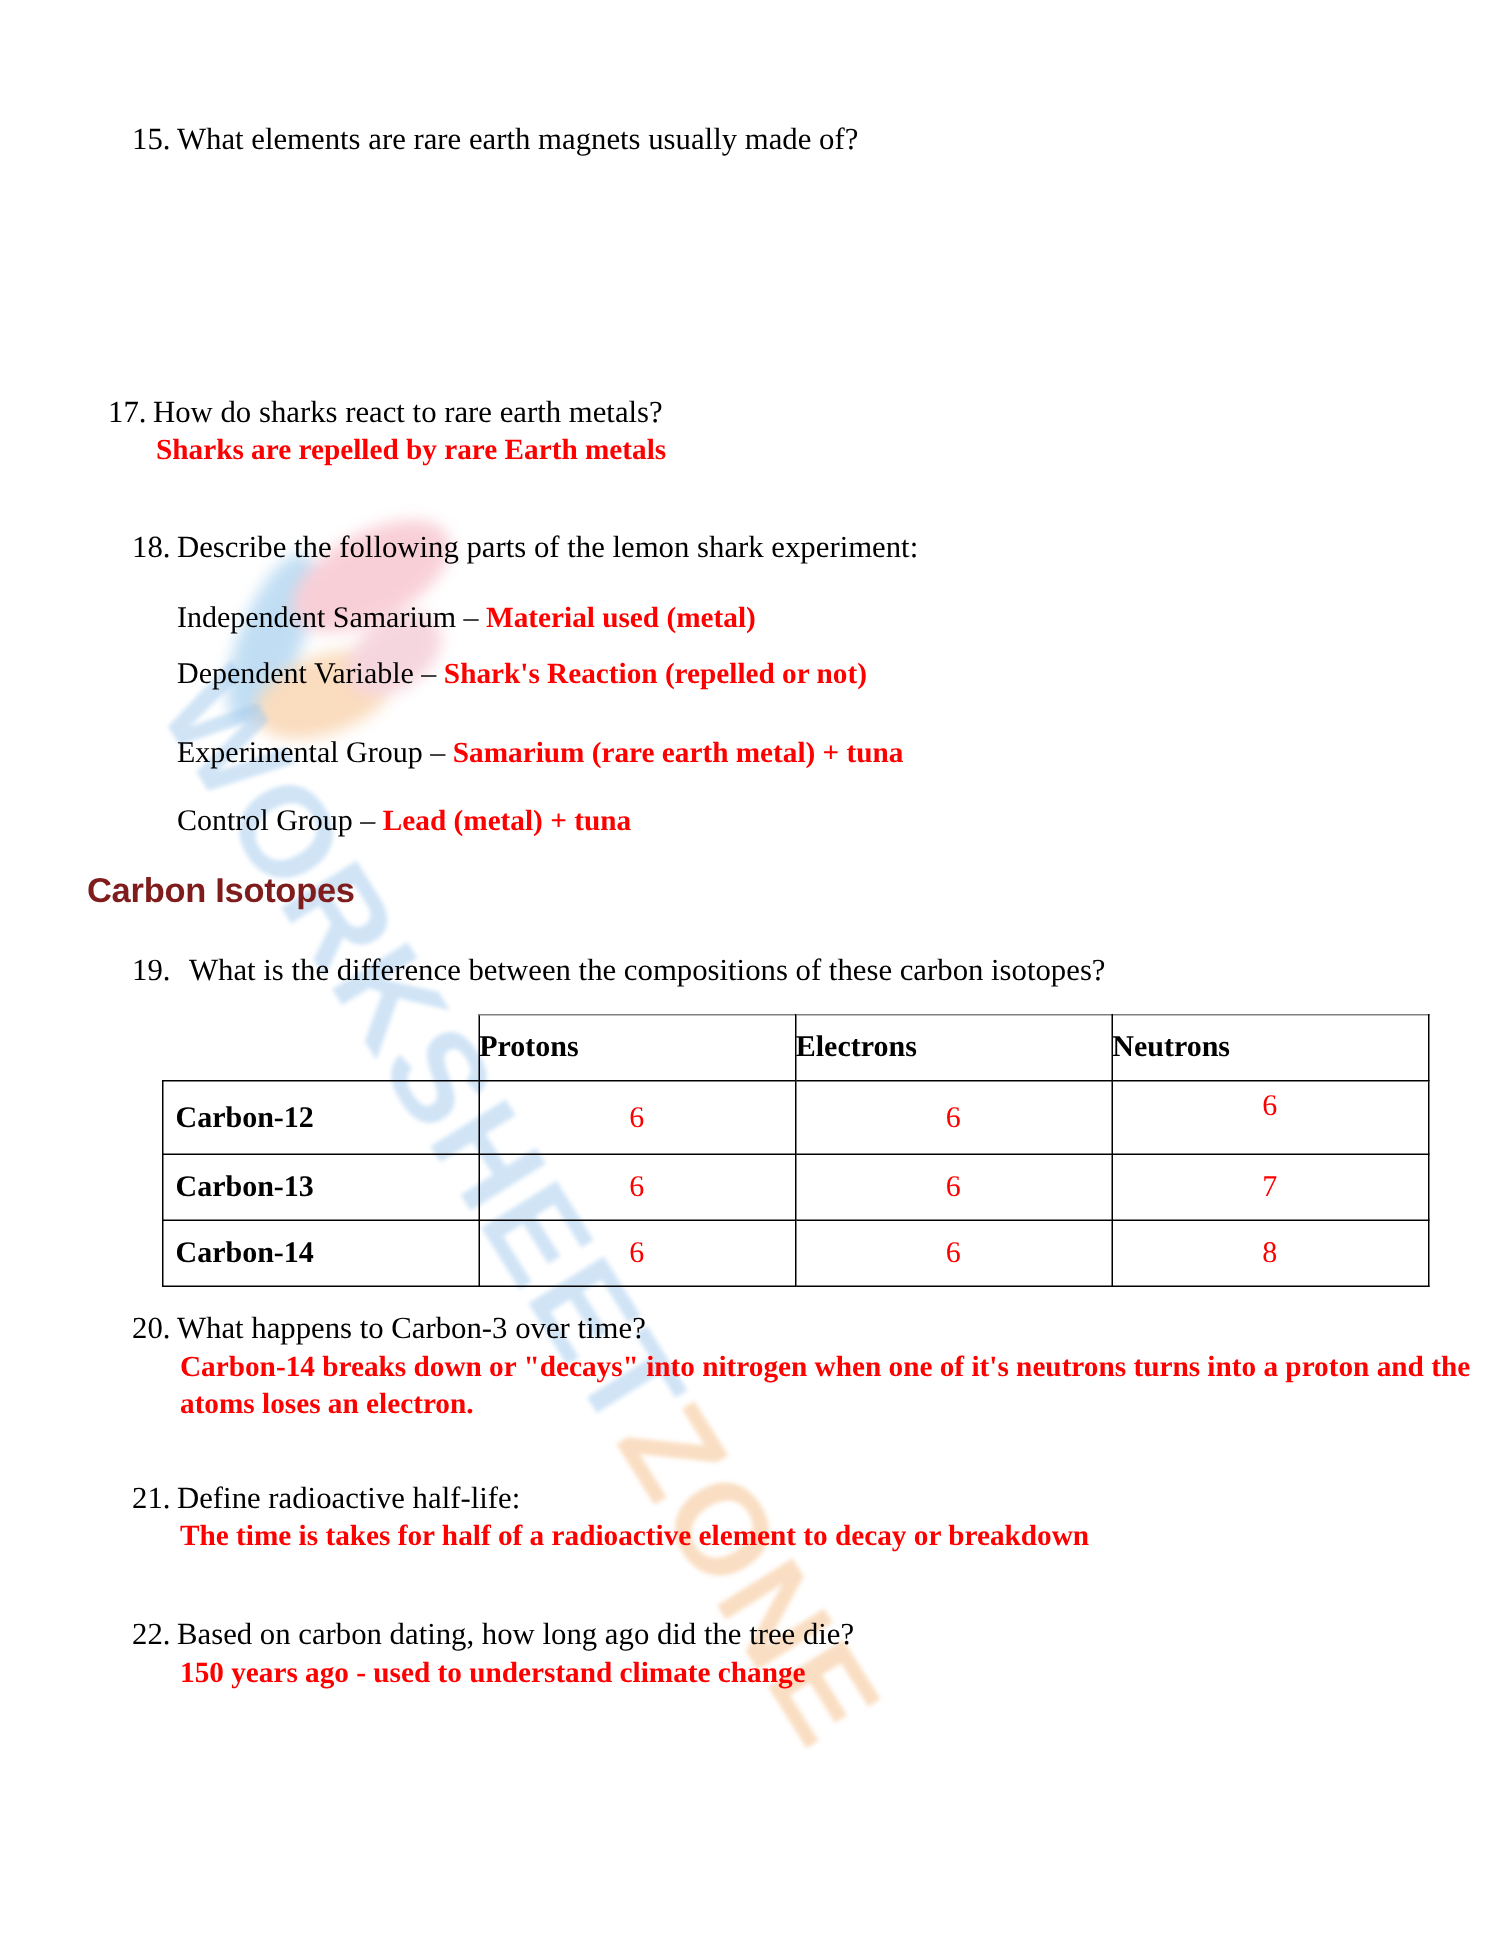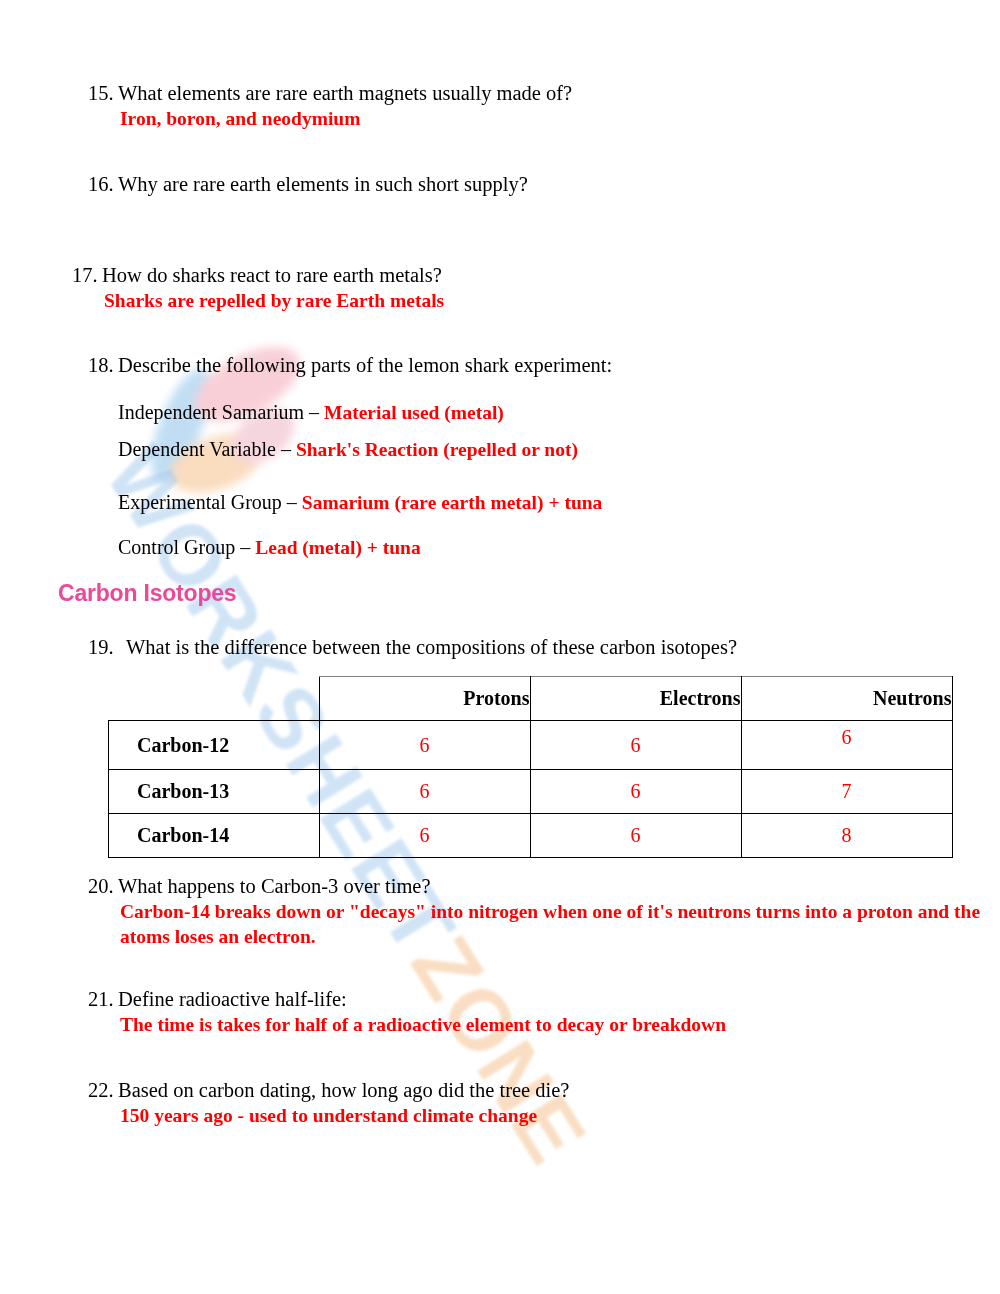--- a/index.html
+++ b/index.html
@@ -108,21 +108,21 @@
   .subline .ans { font-size: 19.5px; }
 
   .section-heading {
     position: absolute;
     left: 58px;
     top: 580px;
     font-family: "Liberation Sans", sans-serif;
     font-weight: bold;
     font-size: 23px;
     letter-spacing: -0.2px;
-    color: #ec4899;
+    color: #7f1d1d;
   }
 
   
   #isotope-table {
     position: absolute;
     left: 108px;
     top: 676px;
     border-collapse: collapse;
     table-layout: fixed;
   }
@@ -133,28 +133,28 @@
     vertical-align: middle;
   }
   #isotope-table .corner {
     border: none;
     width: 210px;
   }
   #isotope-table thead th {
     width: 210px;
     font-weight: bold;
     font-size: 20px;
-    text-align: right;
+    text-align: left;
     border-top: 1px solid #808080;
   }
   #isotope-table tbody td.rowlabel {
     font-weight: bold;
     font-size: 20px;
     text-align: left;
-    padding-left: 28px;
+    padding-left: 8px;
   }
   #isotope-table tbody td.val {
     text-align: center;
     color: #ff0000;
     font-size: 20px;
   }
   #isotope-table tbody td.val.up { vertical-align: top; padding-top: 5px; }
 </style>
 </head>
 <body>
@@ -172,27 +172,23 @@
       <span class="wm-a">WORKSHEET</span><span class="wm-b">ZONE</span>
     </div>
   </div>
 
   <div id="content">
 
     <div class="qblock" style="left:88px; top:80px;">
       <div class="qline">
         <span class="qnum">15.</span><span>What elements are rare earth magnets usually made of?</span>
       </div>
-      <div class="ans" style="margin-left:32px;">Iron, boron, and neodymium</div>
     </div>
 
     <div class="qblock" style="left:88px; top:171px;">
-      <div class="qline">
-        <span class="qnum">16.</span><span>Why are rare earth elements in such short supply?</span>
-      </div>
     </div>
 
     <div class="qblock" style="left:72px; top:262px;">
       <div class="qline">
         <span class="qnum">17.</span><span>How do sharks react to rare earth metals?</span>
       </div>
       <div class="ans" style="margin-left:32px;">Sharks are repelled by rare Earth metals</div>
     </div>
 
     <div class="qblock" style="left:88px; top:352px;">

